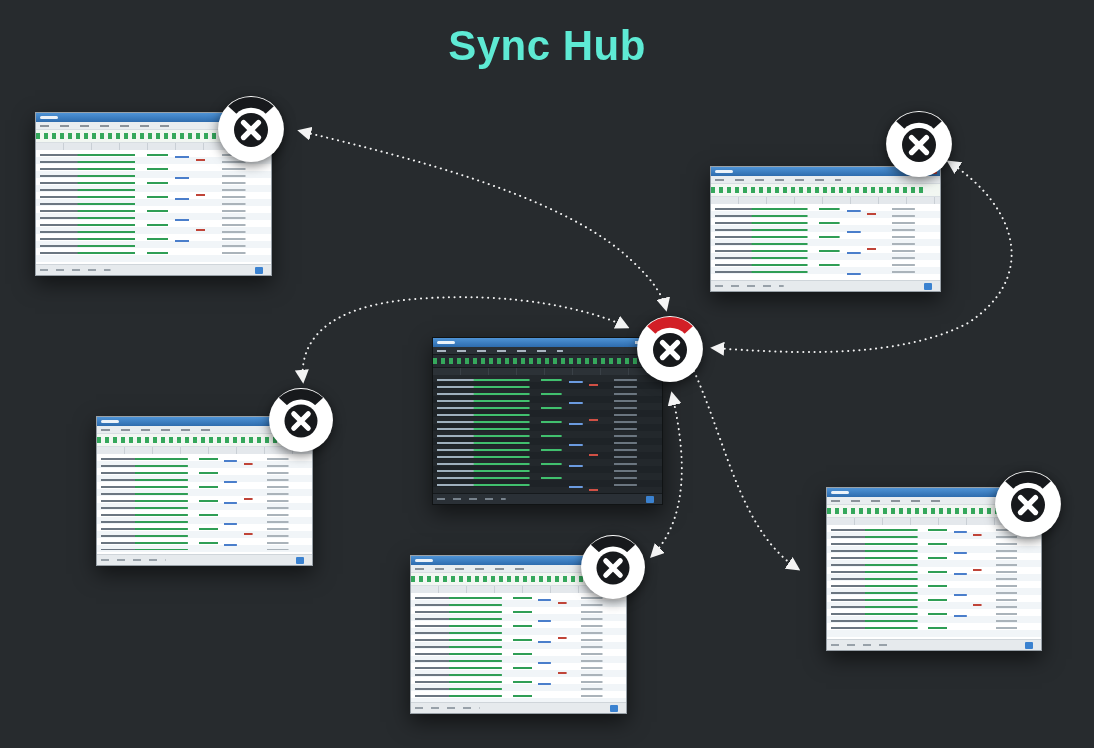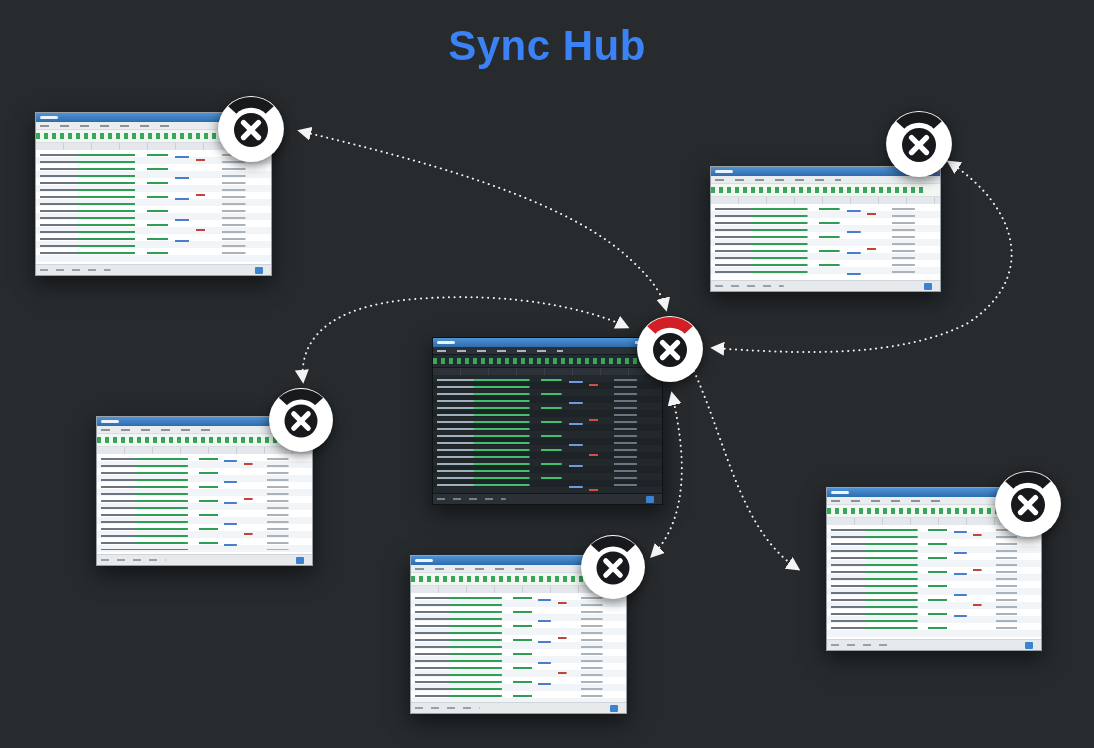--- a/index.html
+++ b/index.html
@@ -1,20 +1,20 @@
 <!DOCTYPE html>
 <html><head>
 <meta charset="utf-8">
 <style>
   html,body{margin:0;padding:0;background:#272b2e;font-family:"Liberation Sans",sans-serif;}
   #canvas{position:relative;width:1094px;height:748px;background:#272b2e;overflow:hidden;}
 
   
   #title{position:absolute;left:0;right:0;top:22px;margin:0;text-align:center;
-         color:#3b82f6;font-size:42px;font-weight:bold;letter-spacing:.5px;z-index:40;}
+         color:#5eead4;font-size:42px;font-weight:bold;letter-spacing:.5px;z-index:40;}
 
   
   #windows-layer{position:absolute;inset:0;z-index:10;}
   #links{position:absolute;inset:0;z-index:20;pointer-events:none;}
   #nodes-layer{position:absolute;inset:0;z-index:30;}
 
   
   .win{position:absolute;display:flex;flex-direction:column;background:#fdfdfd;
        border:1px solid #99a1a8;box-shadow:0 8px 20px rgba(0,0,0,.55);}
   .titlebar{height:9px;flex:0 0 9px;display:flex;align-items:center;

